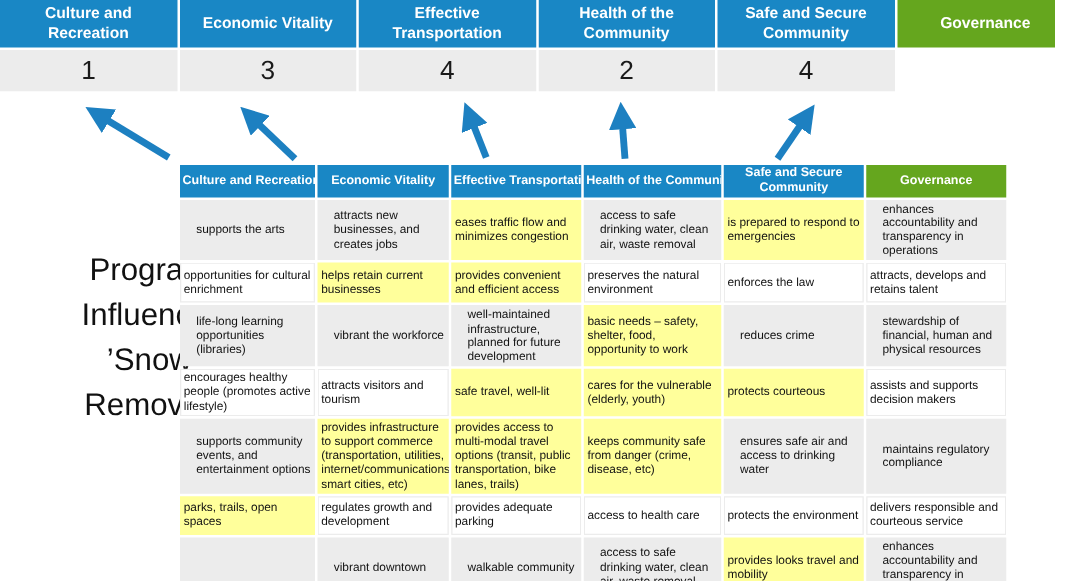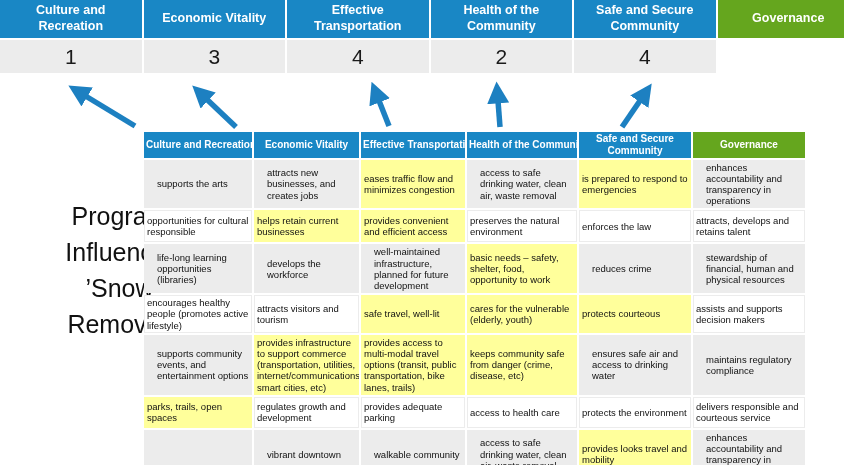--- a/index.html
+++ b/index.html
@@ -105,30 +105,30 @@
         </tr>
         <tr>
           <td class="gray">supports the arts</td>
           <td class="gray">attracts new businesses, and creates jobs</td>
           <td class="hl">eases traffic flow and minimizes congestion</td>
           <td class="gray">access to safe drinking water, clean air, waste removal</td>
           <td class="hl">is prepared to respond to emergencies</td>
           <td class="gray">enhances accountability and transparency in operations</td>
         </tr>
         <tr>
-          <td class="white">opportunities for cultural responsible</td>
+          <td class="white">opportunities for cultural enrichment</td>
           <td class="hl">helps retain current businesses</td>
           <td class="hl">provides convenient and efficient access</td>
           <td class="white">preserves the natural environment</td>
           <td class="white">enforces the law</td>
           <td class="white">attracts, develops and retains talent</td>
         </tr>
         <tr>
           <td class="gray">life-long learning opportunities (libraries)</td>
-          <td class="gray">develops the workforce</td>
+          <td class="gray">vibrant the workforce</td>
           <td class="gray">well-maintained infrastructure, planned for future development</td>
           <td class="hl">basic needs – safety, shelter, food, opportunity to work</td>
           <td class="gray">reduces crime</td>
           <td class="gray">stewardship of financial, human and physical resources</td>
         </tr>
         <tr>
           <td class="white">encourages healthy people (promotes active lifestyle)</td>
           <td class="white">attracts visitors and tourism</td>
           <td class="hl">safe travel, well-lit</td>
           <td class="hl">cares for the vulnerable (elderly, youth)</td>

